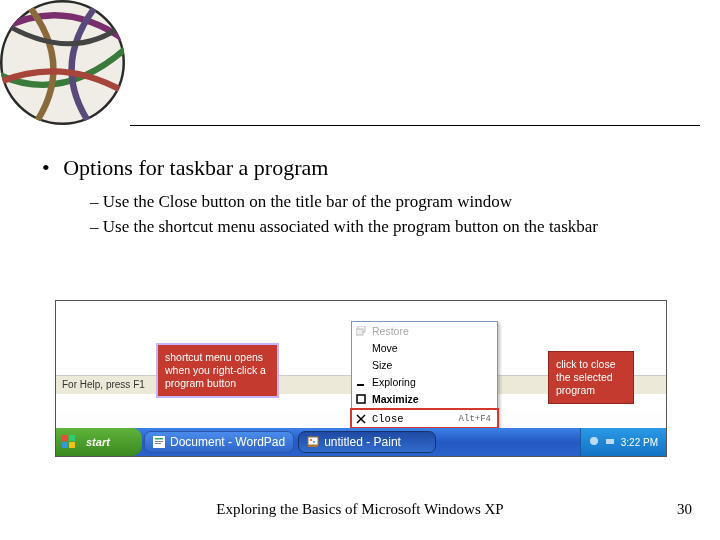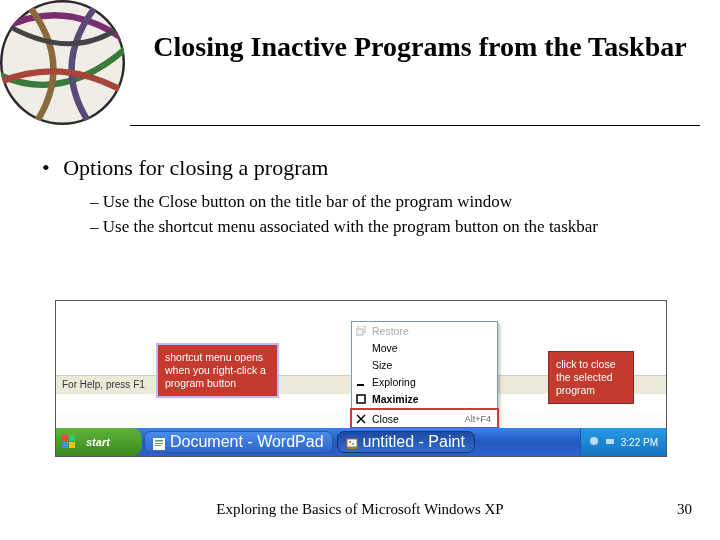--- a/index.html
+++ b/index.html
@@ -194,21 +194,21 @@
   .task-btn {
     margin: 3px 2px;
     padding: 0 8px;
     display: flex;
     align-items: center;
     gap: 5px;
     color: #fff;
     background: linear-gradient(#4a8ceb, #2f64c9);
     border: 1px solid #2a55a8;
     border-radius: 7px;
-    font-size: 16px;
+    font-size: 12px;
     min-width: 120px;
   }
   .task-btn.active {
     background: linear-gradient(#1e4aa3, #326ccd);
     border-color: #16356f;
   }
   .task-icon {
     width: 12px; height: 12px;
     display: inline-block;
   }
@@ -254,26 +254,25 @@
         <circle cx="50" cy="50" r="50" fill="none" stroke="#2a2a2a" stroke-width="4"></circle>
         <path d="M-10 30 Q50 -10 110 40" stroke="#7a2e6e" stroke-width="5" fill="none"></path>
         <path d="M-10 55 Q50 90 110 30" stroke="#3a7a3a" stroke-width="5" fill="none"></path>
         <path d="M10 -10 Q70 50 20 110" stroke="#8a6a3a" stroke-width="5" fill="none"></path>
         <path d="M90 -10 Q30 50 80 110" stroke="#5a4a7a" stroke-width="5" fill="none"></path>
         <path d="M-10 70 Q50 40 110 80" stroke="#a8453a" stroke-width="5" fill="none"></path>
         <path d="M-10 10 Q60 60 110 10" stroke="#444" stroke-width="4" fill="none"></path>
       </g>
     </svg>
   </div>
-  <div class="slide-title">Closing Inactive Programs from the Taskbar</div>
   <div class="title-rule"></div>
 </div>
 
 <div class="content">
-  <div class="bullet-main">Options for closing a program</div>
+  <div class="bullet-main">Options for taskbar a program</div>
   <div class="sub-list">
     <div class="sub-item">Use the Close button on the title bar of the program window</div>
     <div class="sub-item">Use the shortcut menu associated with the program button on the taskbar</div>
   </div>
 </div>
 
 <div class="figure">
   <div class="app-window">
     <div class="statusbar">
       <span>For Help, press F1</span>
@@ -308,21 +307,21 @@
     </div>
     <div class="menu-item bold">
       <span class="menu-icon">
         <svg width="10" height="10">
             <rect x="1" y="1" width="8" height="8" fill="none" stroke="#000" stroke-width="1.5"></rect>
           </svg>
       </span>
       <span>Maximize</span>
     </div>
     <div class="menu-sep"></div>
-    <div class="menu-item" style="position:relative;">
+    <div class="menu-item" style="position:relative;font-family:Liberation Mono, monospace;">
       <span class="menu-icon">
         <svg width="10" height="10">
             <line x1="1" y1="1" x2="9" y2="9" stroke="#000" stroke-width="1.5"></line>
             <line x1="9" y1="1" x2="1" y2="9" stroke="#000" stroke-width="1.5"></line>
           </svg>
       </span>
       <span>Close</span>
       <span class="shortcut">Alt+F4</span>
       <span class="close-menu-highlight" style="left:-2px;top:-2px;right:-2px;bottom:-2px;"></span>
     </div>

